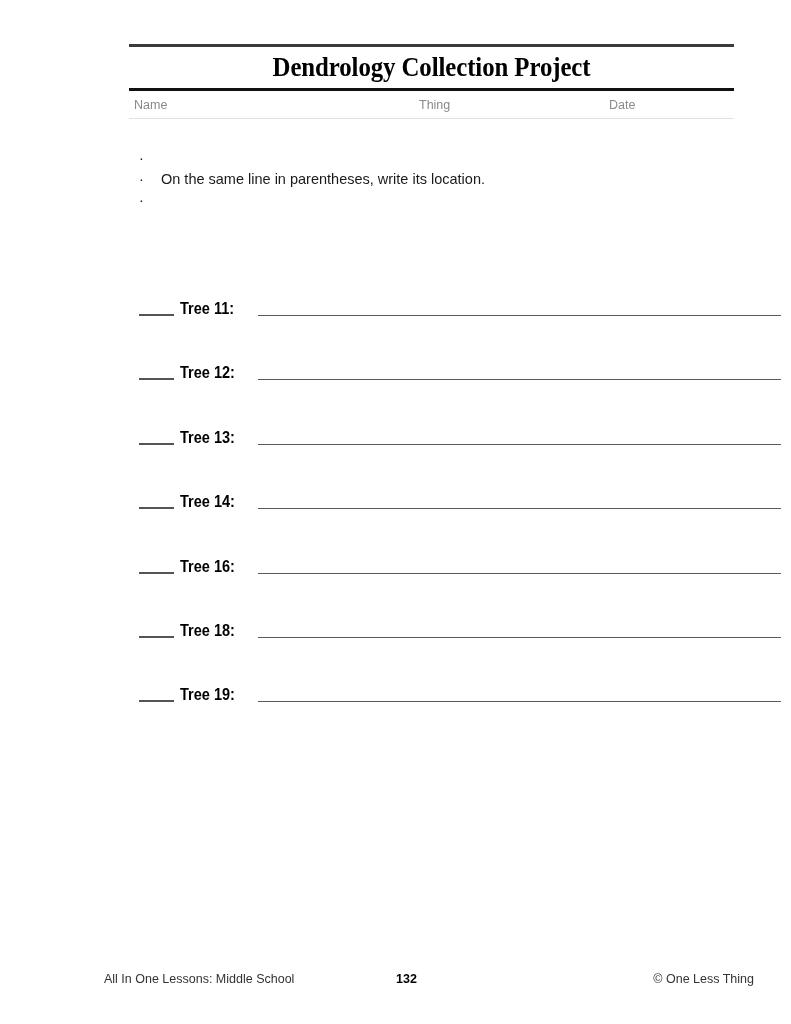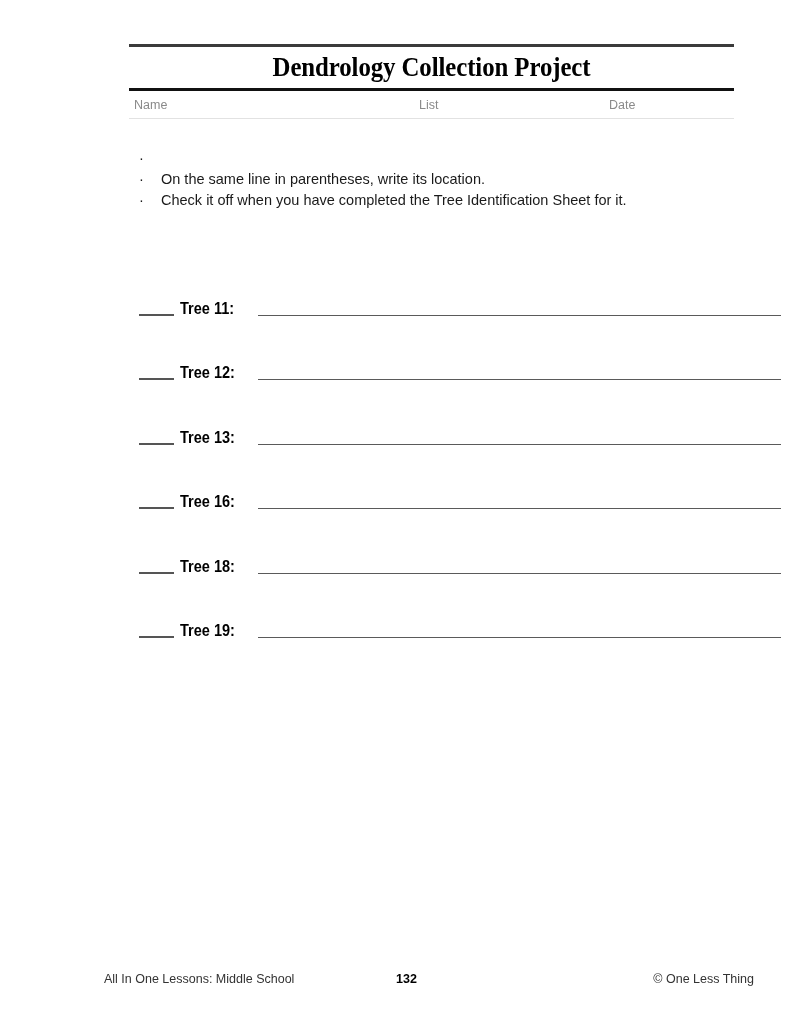--- a/index.html
+++ b/index.html
@@ -176,37 +176,36 @@
 <body>
 
 <div class="page">
 
   <div class="header">
     <div class="rule-top"></div>
     <div class="title">Dendrology Collection Project</div>
     <div class="rule-mid"></div>
     <div class="meta-row">
       <span class="meta-label meta-name">Name</span>
-      <span class="meta-label meta-class">List</span>
+      <span class="meta-label meta-class">Thing</span>
       <span class="meta-label meta-date">Date</span>
     </div>
     <div class="rule-faint"></div>
   </div>
 
   <div class="instructions">
     <div class="bullet-row">
       <span class="bullet-dot">·</span>
     </div>
     <div class="bullet-row">
       <span class="bullet-dot">·</span>
       <span class="bullet-text">On the same line in parentheses, write its location.</span>
     </div>
     <div class="bullet-row">
       <span class="bullet-dot">·</span>
-      <span class="bullet-text">Check it off when you have completed the Tree Identification Sheet for it.</span>
     </div>
   </div>
 
   <div class="tree-list">
 
     <div class="tree-row">
       <span class="tree-check"></span>
       <span class="tree-label">Tree 11:</span>
       <span class="tree-line"></span>
     </div>
@@ -216,20 +215,25 @@
       <span class="tree-label">Tree 12:</span>
       <span class="tree-line"></span>
     </div>
 
     <div class="tree-row">
       <span class="tree-check"></span>
       <span class="tree-label">Tree 13:</span>
       <span class="tree-line"></span>
     </div>
 
+    <div class="tree-row">
+      <span class="tree-check"></span>
+      <span class="tree-label">Tree 14:</span>
+      <span class="tree-line"></span>
+    </div>
 
 
     <div class="tree-row">
       <span class="tree-check"></span>
       <span class="tree-label">Tree 16:</span>
       <span class="tree-line"></span>
     </div>
 
 
     <div class="tree-row">

